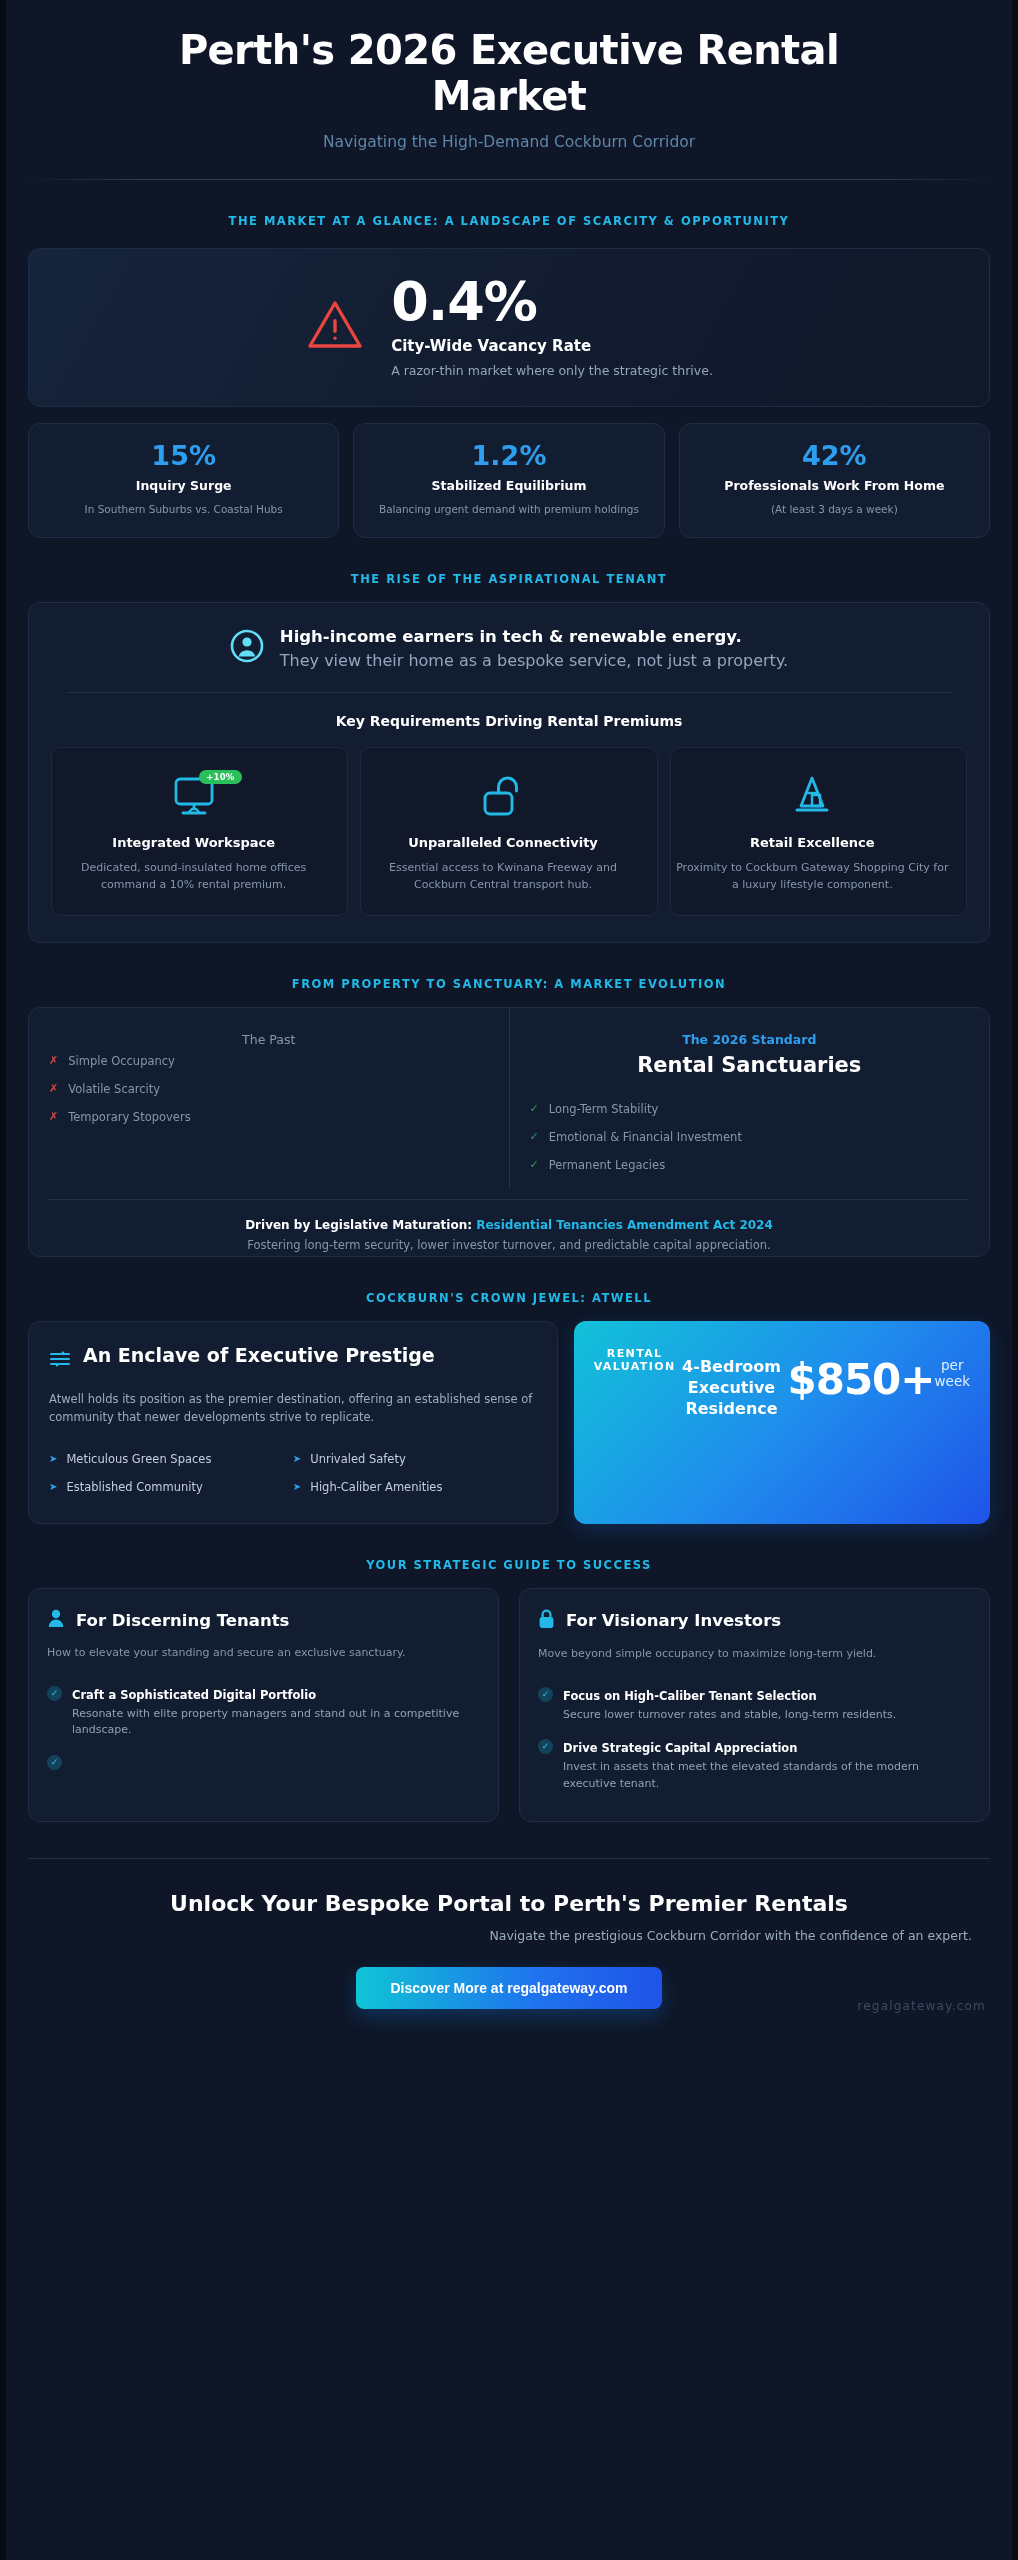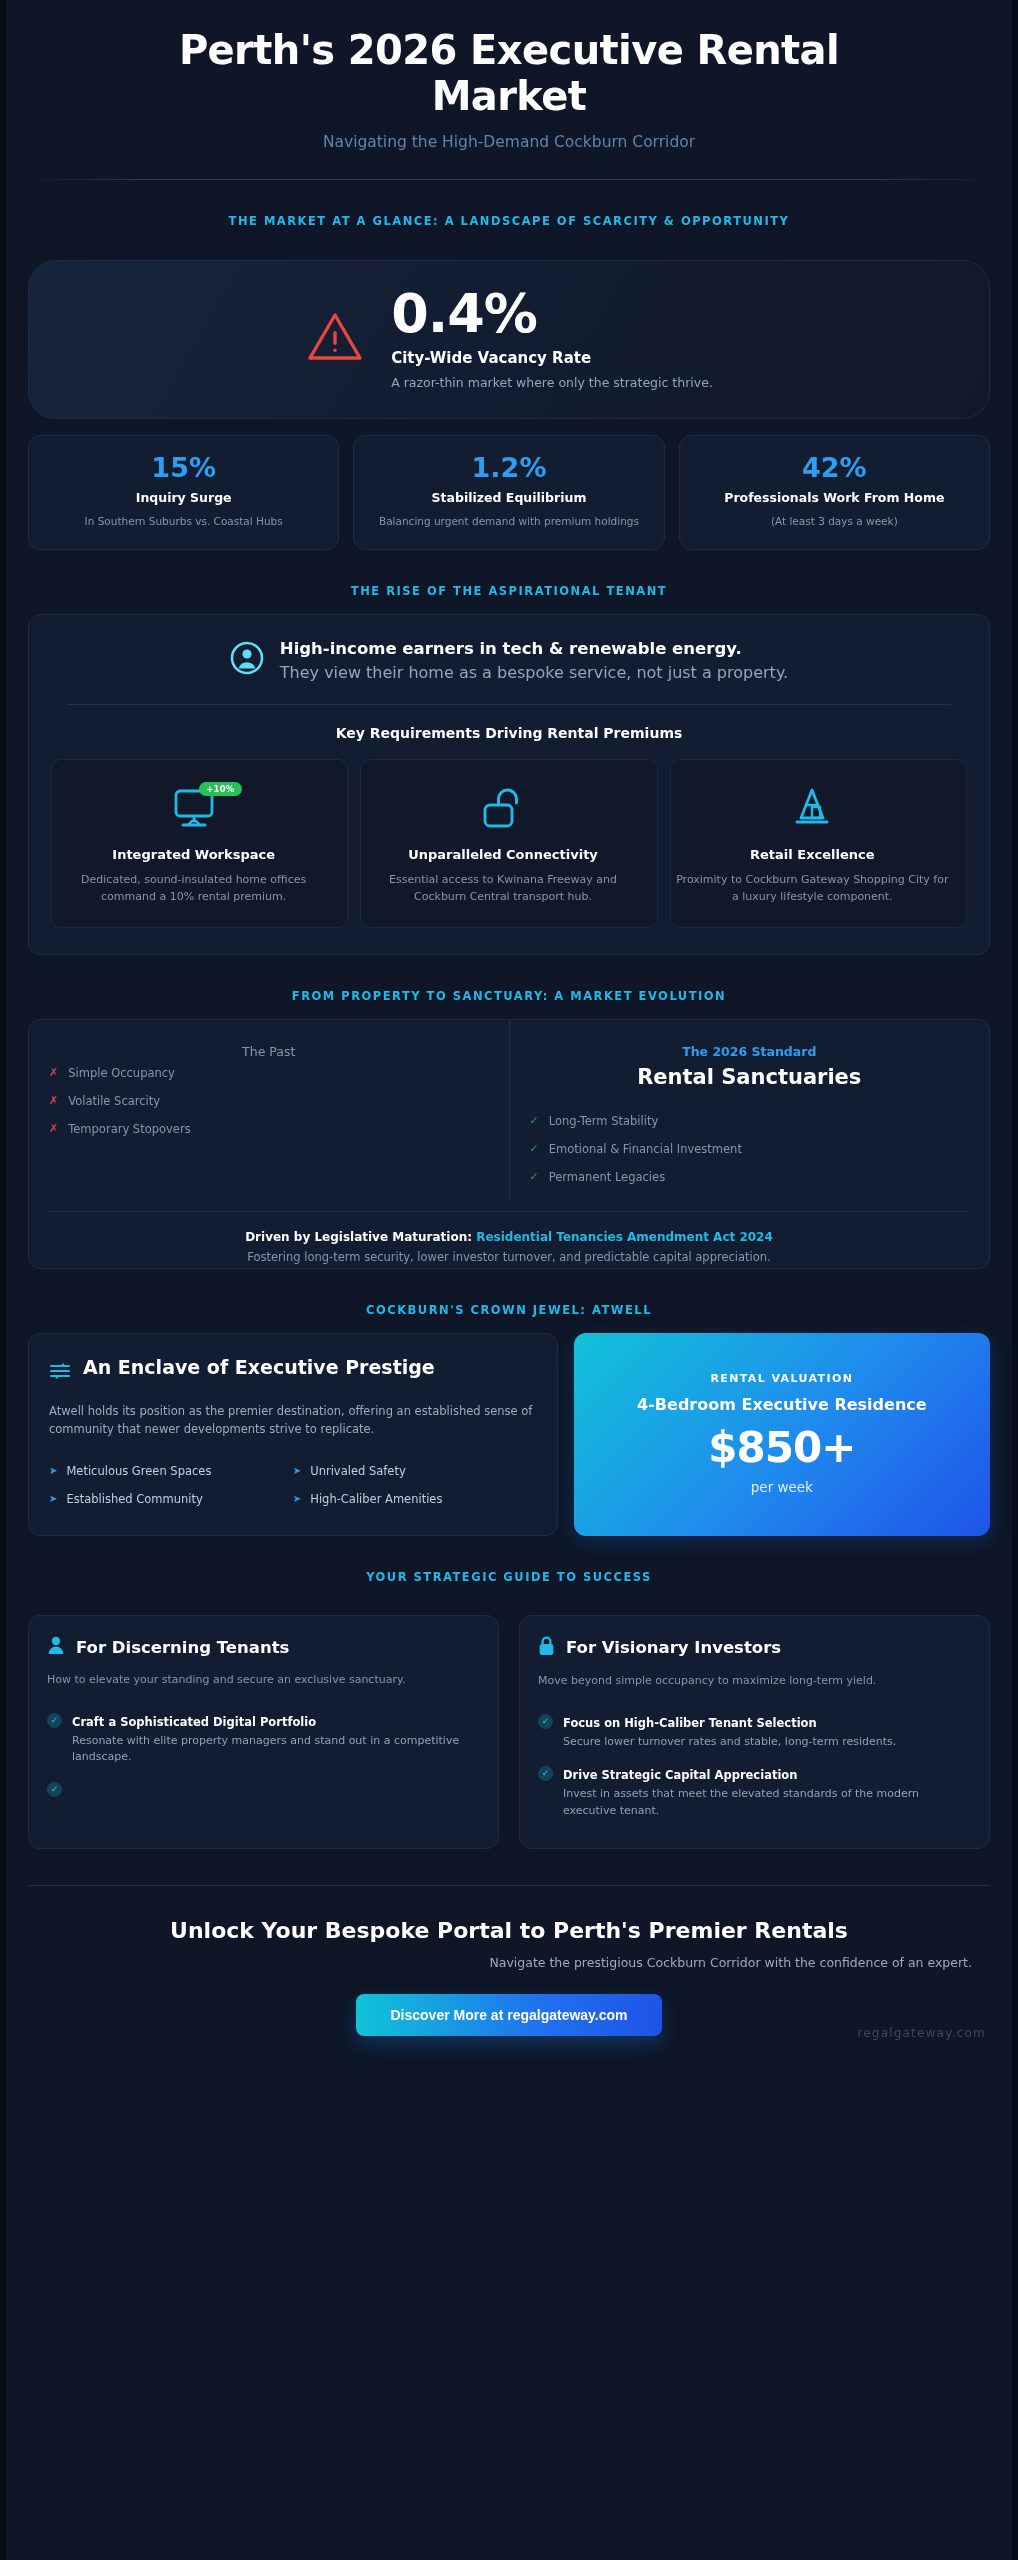--- a/index.html
+++ b/index.html
@@ -58,28 +58,27 @@
 
   
   .card{
     background:#131d31;
     border:1px solid #1e2c45;
     border-radius:12px;
   }
 
   
   .hero-stat{
-    margin:16px 22px;
+    margin:4px 22px;
     padding:26px 24px 28px 24px;
     display:flex;
     align-items:center;
     justify-content:center;
     gap:26px;
     background:linear-gradient(120deg,#16253c 0%,#131d31 45%,#101829 100%);
-    border-radius:28px;
   }
   .warn-ico{flex:0 0 auto;}
   .hero-stat-txt{text-align:left;}
   .big-num{
     font-size:54px;
     font-weight:bold;
     line-height:1;
     color:#ffffff;
     letter-spacing:-1px;
   }
@@ -228,36 +227,36 @@
     font-size:11.5px;color:#c3cfdf;
     padding:7px 0;
   }
   .feat .arw{color:#2e9ff0;font-size:10px;}
   .valuation{
     flex:1 1 44%;
     border-radius:12px;
     background:linear-gradient(135deg,#12c2d8 0%,#1f8ced 52%,#1f53e8 100%);
     padding:26px 20px 28px 20px;
     text-align:center;
-    display:flex;flex-direction:column;justify-content:center;
+    display:flex;flex-direction:row;justify-content:center;
     box-shadow:0 6px 22px rgba(25,120,230,.22);
   }
   .valuation .k{
     font-size:11px;font-weight:bold;color:#ffffff;letter-spacing:1.4px;
   }
   .valuation .n{
     font-size:16px;font-weight:bold;color:#ffffff;margin-top:10px;line-height:1.3;
   }
   .valuation .p{
     font-size:42px;font-weight:bold;color:#ffffff;margin-top:12px;line-height:1;letter-spacing:-1px;
   }
   .valuation .u{font-size:13.5px;color:#dff1ff;margin-top:10px;}
 
   
-  .guide-row{display:flex;gap:20px;margin:15px 22px;align-items:stretch;border-radius:20px;}
+  .guide-row{display:flex;gap:20px;margin:0 22px;align-items:stretch;border-radius:20px;}
   .guide{flex:1 1 0;padding:20px 18px 22px 18px;}
   .guide h3{
     font-size:16.5px;font-weight:bold;color:#ffffff;
     display:flex;align-items:center;gap:11px;
   }
   .guide .lead{font-size:11px;color:#8496ad;margin-top:12px;line-height:1.55;}
   .tips{list-style:none;margin-top:16px;}
   .tips li{display:flex;gap:10px;padding:7px 0;}
   .chk{
     flex:0 0 auto;width:15px;height:15px;border-radius:50%;

